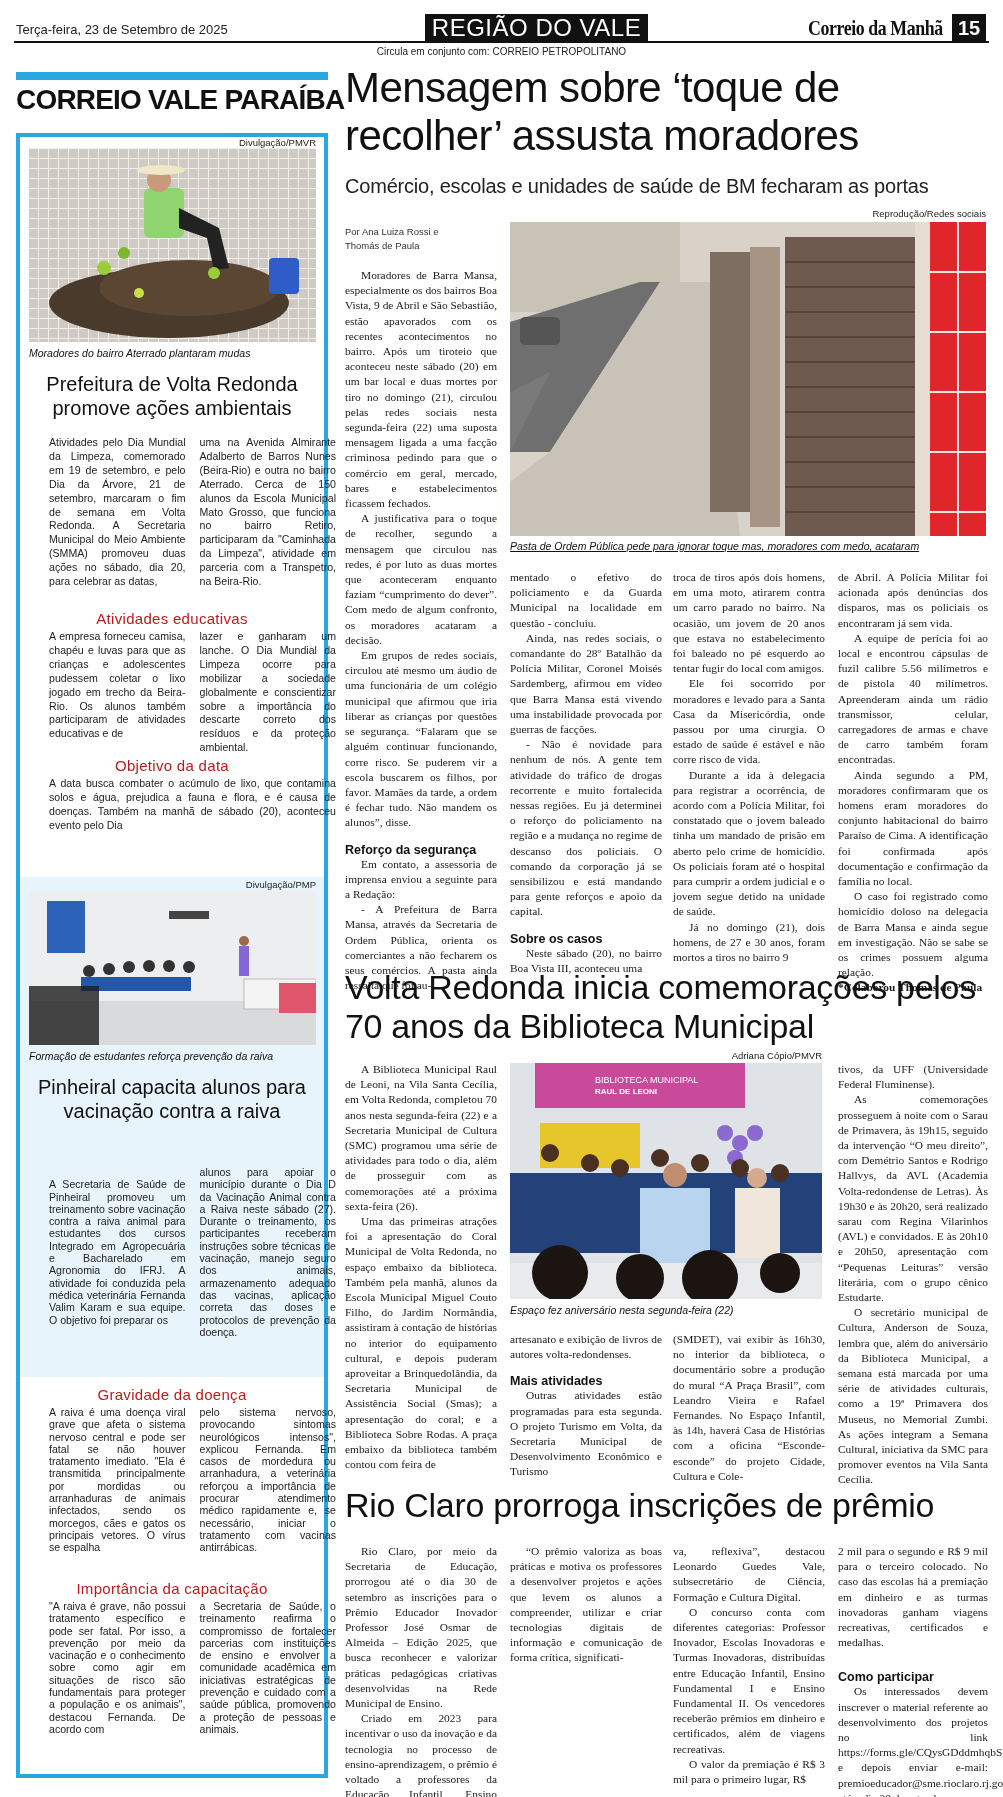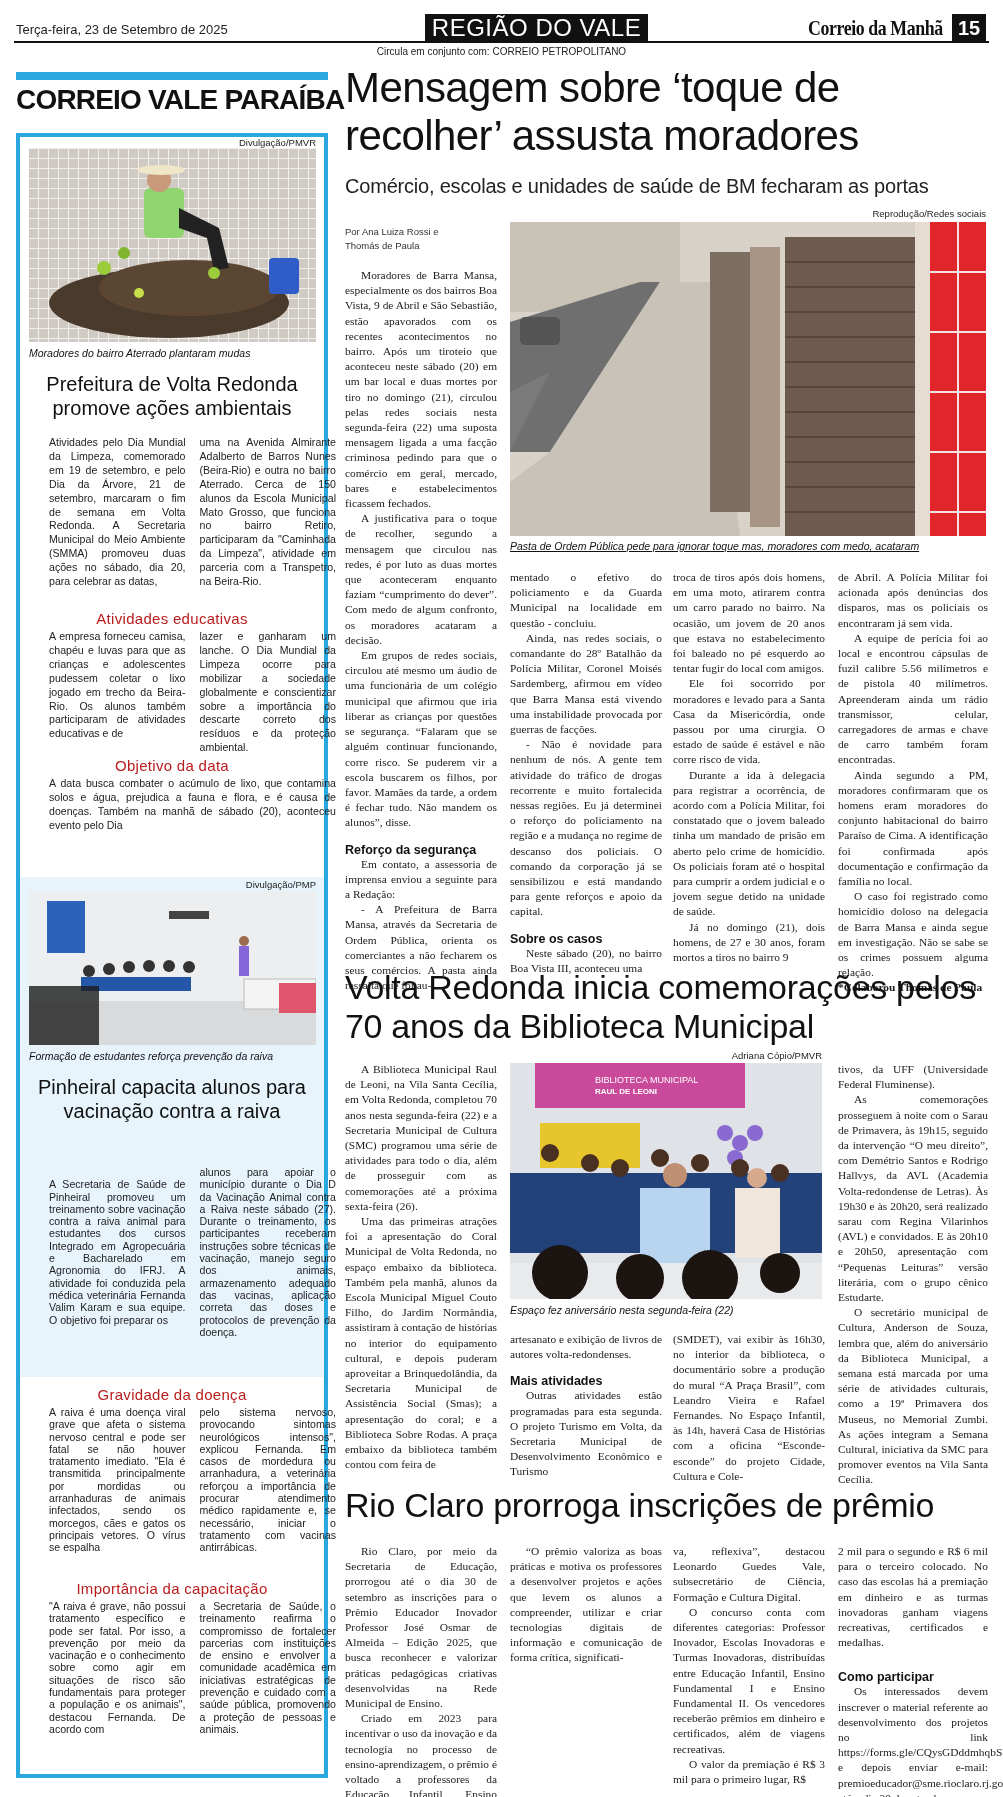--- a/index.html
+++ b/index.html
@@ -271,16 +271,16 @@
 </div>
 <div class="abs col" style="left:510px;top:1544px;width:152px;">
   <p>“O prêmio valoriza as boas práticas e motiva os professores a desenvolver projetos e ações que levem os alunos a compreender, utilizar e criar tecnologias digitais de informação e comunicação de forma crítica, significati-</p>
 </div>
 <div class="abs col" style="left:673px;top:1544px;width:152px;">
   <p class="ni">va, reflexiva”, destacou Leonardo Guedes Vale, subsecretário de Ciência, Formação e Cultura Digital.</p>
   <p>O concurso conta com diferentes categorias: Professor Inovador, Escolas Inovadoras e Turmas Inovadoras, distribuídas entre Educação Infantil, Ensino Fundamental I e Ensino Fundamental II. Os vencedores receberão prêmios em dinheiro e certificados, além de viagens recreativas.</p>
   <p>O valor da premiação é R$ 3 mil para o primeiro lugar, R$</p>
 </div>
 <div class="abs col" style="left:838px;top:1544px;width:150px;">
-  <p class="ni">2 mil para o segundo e R$ 6 mil para o terceiro colocado. No caso das escolas há a premiação em dinheiro e as turmas inovadoras ganham viagens recreativas, certificados e medalhas.</p>
+  <p class="ni">2 mil para o segundo e R$ 9 mil para o terceiro colocado. No caso das escolas há a premiação em dinheiro e as turmas inovadoras ganham viagens recreativas, certificados e medalhas.</p>
   <h4 style="margin-top:20px;">Como participar</h4>
   <p>Os interessados devem inscrever o material referente ao desenvolvimento dos projetos no link https://forms.gle/CQysGDddmhqbSb9k7 e depois enviar e-mail: premioeducador@sme.rioclaro.rj.gov.br até o dia 30 de setembro.</p>
 </div>
 
 </body></html>

